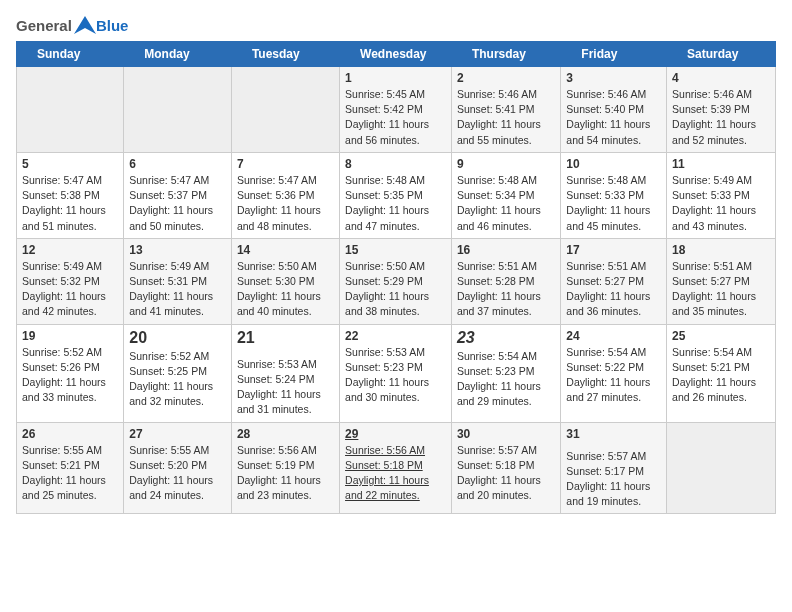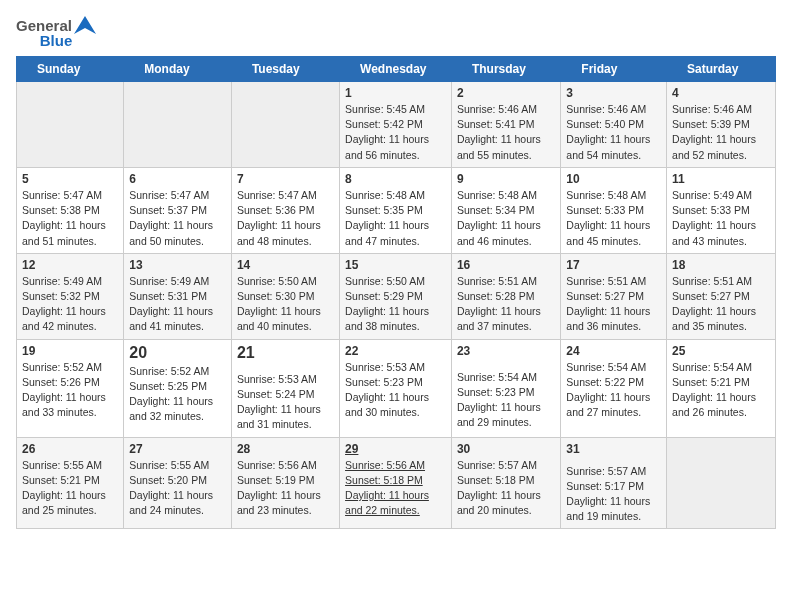--- a/index.html
+++ b/index.html
@@ -37,21 +37,21 @@
       background: #f5f5f5;
     }
     tbody tr:nth-child(even) td {
       background: #fff;
     }
   </style>
 </head>
 <body>
 
 <div style="display:flex; align-items:flex-start; margin-bottom:2px;">
-  <div style="display:flex; flex-direction:column; align-items:center; min-width:80px;">
+  <div style="display:flex; flex-direction:row; align-items:flex-end; min-width:80px;">
     <div style="display:flex; align-items:center;">
       <span style="font-size:15px; font-weight:bold; color:#555; font-family:Arial;">General</span>
       <svg width="22" height="18" viewBox="0 0 22 18" style="margin-left:2px;">
         <polygon points="0,18 11,0 22,18 11,12" fill="#1a6bbf"></polygon>
       </svg>
     </div>
     <span style="font-size:15px; font-weight:bold; color:#1a6bbf; font-family:Arial; margin-top:-2px;">Blue</span>
   </div>
   <div style="font-size:34px; font-weight:bold; color:#333; text-align:right; flex:1; font-family:Arial;"></div>
 </div>
@@ -162,21 +162,21 @@
         </td>
         <td style="background: rgb(255, 255, 255);">
           <span style="font-weight: bold; font-size: 16px; display: block; margin-bottom: 10px;">21</span>
           <div style="font-size: 10.5px; line-height: 1.45; color: rgb(51, 51, 51);">Sunrise: 5:53 AM<br>Sunset: 5:24 PM<br>Daylight: 11 hours<br>and 31 minutes.</div>
         </td>
         <td style="background: rgb(255, 255, 255);">
           <span style="font-weight: bold; font-size: 12px; display: block; margin-bottom: 2px;">22</span>
           <div style="font-size: 10.5px; line-height: 1.45; color: rgb(51, 51, 51);">Sunrise: 5:53 AM<br>Sunset: 5:23 PM<br>Daylight: 11 hours<br>and 30 minutes.</div>
         </td>
         <td style="background: rgb(255, 255, 255);">
-          <span style="font-weight: bold; font-size: 12px; display: block; margin-bottom: 12px;">23</span>
+          <span style="font-weight: bold; font-size: 16px; display: block; margin-bottom: 2px; font-style: italic;">23</span>
           <div style="font-size: 10.5px; line-height: 1.45; color: rgb(51, 51, 51);">Sunrise: 5:54 AM<br>Sunset: 5:23 PM<br>Daylight: 11 hours<br>and 29 minutes.</div>
         </td>
         <td style="background: rgb(255, 255, 255);">
           <span style="font-weight: bold; font-size: 12px; display: block; margin-bottom: 2px;">24</span>
           <div style="font-size: 10.5px; line-height: 1.45; color: rgb(51, 51, 51);">Sunrise: 5:54 AM<br>Sunset: 5:22 PM<br>Daylight: 11 hours<br>and 27 minutes.</div>
         </td>
         <td style="background: rgb(255, 255, 255);">
           <span style="font-weight: bold; font-size: 12px; display: block; margin-bottom: 2px;">25</span>
           <div style="font-size: 10.5px; line-height: 1.45; color: rgb(51, 51, 51);">Sunrise: 5:54 AM<br>Sunset: 5:21 PM<br>Daylight: 11 hours<br>and 26 minutes.</div>
         </td>

